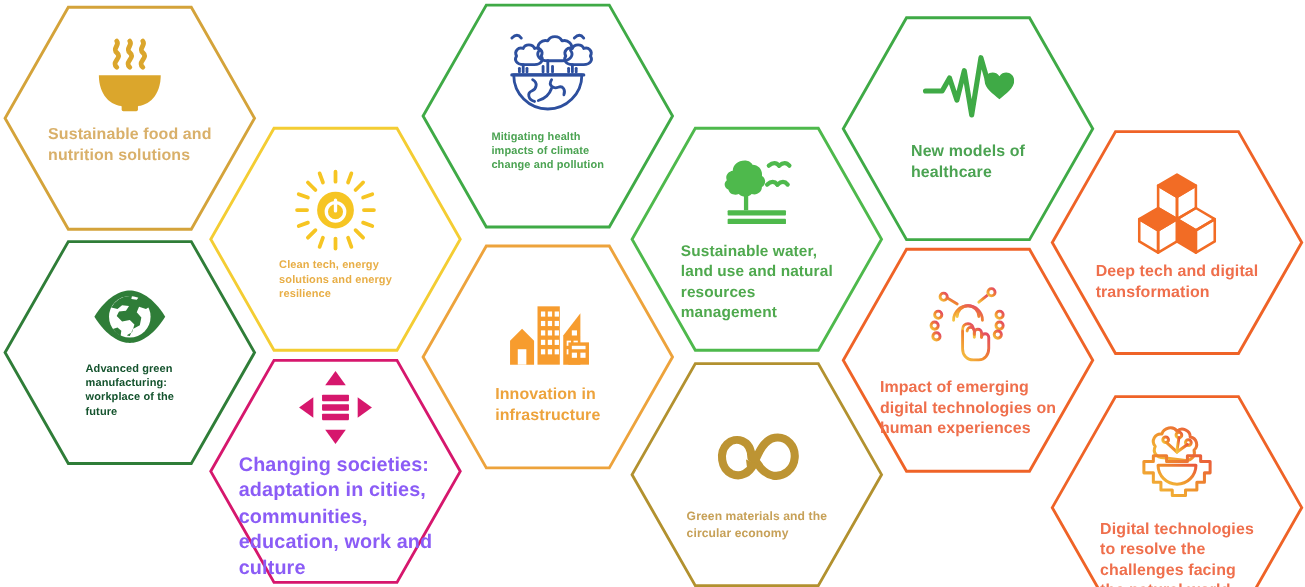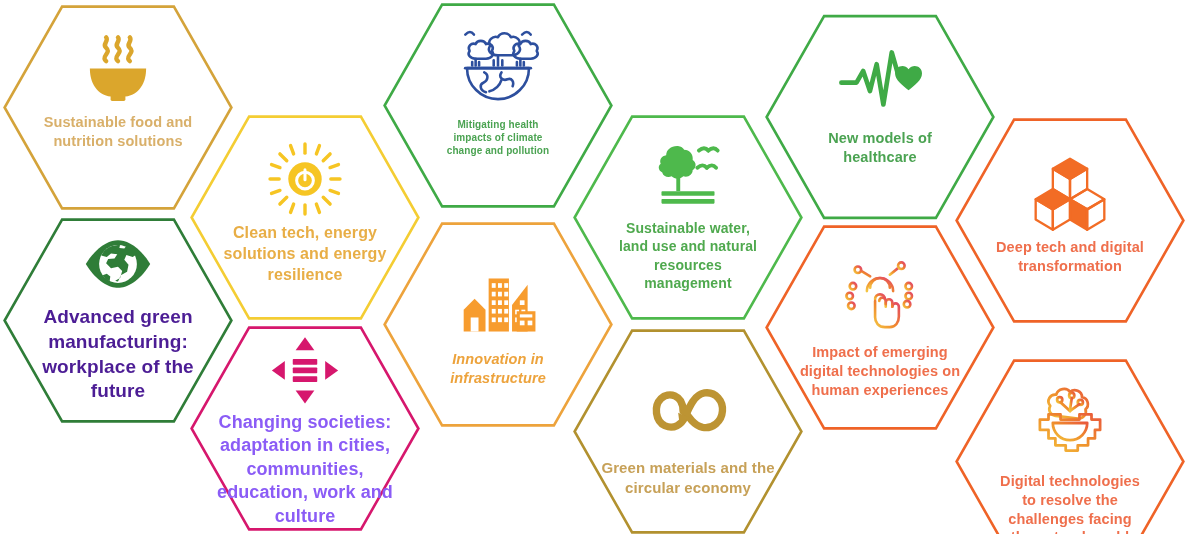--- a/index.html
+++ b/index.html
@@ -38,21 +38,20 @@
     display: flex;
     flex-direction: column;
     align-items: center;
     justify-content: center;
   }
   .hex .iconwrap {
     display: block;
     line-height: 0;
   }
   .hex .label {
-    text-align: center;
     font-weight: bold;
     line-height: 1.30;
     letter-spacing: 0.1px;
     margin-top: 6px;
     padding: 0 16px;
     white-space: pre-line;
   }
 </style>
 </head>
 <body>
@@ -82,21 +81,21 @@
       </svg>
       <div class="inner" style="transform: translateY(-4px);">
         <span class="iconwrap"><svg width="70" height="70" viewBox="0 0 100 100">
         <path d="M4 50 C20 24 38 16 50 16 C62 16 80 24 96 50 C80 76 62 84 50 84 C38 84 20 76 4 50 Z" fill="#2f7d38"></path>
         <circle cx="50" cy="50" r="27" fill="#ffffff"></circle>
         <g fill="#2f7d38">
           <path d="M50 23 a27 27 0 0 0 -24 15 l8 2 6 -5 9 1 -4 6 -9 1 -3 6 7 7 10 -2 6 6 -3 10 -7 4 a27 27 0 0 0 4 1 l4 -9 9 -5 2 -10 -6 -7 3 -7 9 3 6 -4 a27 27 0 0 0 -14 -13 l-4 5 -7 -1 1 -5z"></path>
           <path d="M28 66 l6 -2 5 4 -1 7 a27 27 0 0 1 -10 -9z"></path>
         </g>
       </svg></span>
-        <div class="label" style="color: #4c1d95; font-size: 19px;">Advanced green
+        <div class="label" style="color: #14532d; font-size: 10px;">Advanced green
 manufacturing:
 workplace of the
 future</div>
       </div>
     </div>
     <div class="hex" style="left: 190px; top: 115px; width: 230px; height: 205px;">
       <svg class="hexframe" viewBox="0 0 230 205">
         <polygon points="59.1,1.6 170.9,1.6 228.4,102.5 170.9,203.4 59.1,203.4 1.6,102.5" fill="#ffffff" stroke="#f4cd33" stroke-width="2.6" stroke-linejoin="miter"></polygon>
       </svg>
       <div class="inner" style="transform: translateY(-4px);">
@@ -118,21 +117,21 @@
           <line x1="31" y1="6" x2="35" y2="17"></line>
           <line x1="65" y1="83" x2="69" y2="94"></line>
           <line x1="69" y1="6" x2="65" y2="17"></line>
           <line x1="35" y1="83" x2="31" y2="94"></line>
           <line x1="6" y1="31" x2="17" y2="35"></line>
           <line x1="83" y1="65" x2="94" y2="69"></line>
           <line x1="6" y1="69" x2="17" y2="65"></line>
           <line x1="83" y1="35" x2="94" y2="31"></line>
         </g>
       </svg></span>
-        <div class="label" style="color: rgb(232, 174, 70); font-size: 16px;">Clean tech, energy
+        <div class="label" style="color: rgb(232, 174, 70); font-size: 10px;">Clean tech, energy
 solutions and energy
 resilience</div>
       </div>
     </div>
     <div class="hex" style="left: 190px; top: 326px; width: 230px; height: 205px;">
       <svg class="hexframe" viewBox="0 0 230 205">
         <polygon points="59.1,1.6 170.9,1.6 228.4,102.5 170.9,203.4 59.1,203.4 1.6,102.5" fill="#ffffff" stroke="#d6176d" stroke-width="2.6" stroke-linejoin="miter"></polygon>
       </svg>
       <div class="inner" style="transform: translateY(2px);">
         <span class="iconwrap"><svg width="72" height="72" viewBox="0 0 100 100">
@@ -183,21 +182,21 @@
       </svg></span>
         <div class="label" style="color: rgb(75, 163, 82); font-size: 10px;">Mitigating health
 impacts of climate
 change and pollution</div>
       </div>
     </div>
     <div class="hex" style="left: 383px; top: 222px; width: 230px; height: 205px;">
       <svg class="hexframe" viewBox="0 0 230 205">
         <polygon points="59.1,1.6 170.9,1.6 228.4,102.5 170.9,203.4 59.1,203.4 1.6,102.5" fill="#ffffff" stroke="#eda33c" stroke-width="2.6" stroke-linejoin="miter"></polygon>
       </svg>
-      <div class="inner" style="transform: translateY(2px); font-style: italic;">
+      <div class="inner" style="transform: translateY(2px);">
         <span class="iconwrap"><svg width="78" height="78" viewBox="0 0 100 100">
         <g fill="#f79c2e">
           <path d="M6 56 L20 42 L34 56 V84 H6 Z"></path>
           <rect x="15" y="66" width="10" height="18" fill="#ffffff"></rect>
           <rect x="38" y="16" width="26" height="68"></rect>
           <g fill="#ffffff">
             <rect x="42" y="22" width="5" height="6"></rect>
                 <rect x="50" y="22" width="5" height="6"></rect>
                 <rect x="58" y="22" width="5" height="6"></rect>
             <rect x="42" y="33" width="5" height="6"></rect>
@@ -263,21 +262,21 @@
         <polygon points="59.1,1.6 170.9,1.6 228.4,102.5 170.9,203.4 59.1,203.4 1.6,102.5" fill="#ffffff" stroke="#b2912f" stroke-width="2.6" stroke-linejoin="miter"></polygon>
       </svg>
       <div class="inner" style="transform: translateY(2px);">
         <span class="iconwrap"><svg width="82" height="82" viewBox="0 0 100 100">
         <g fill="none" stroke="#bd9433" stroke-width="9" stroke-linecap="round">
           <path d="M44 50 C44 30 26 26 17 35 C8 44 10 62 22 68 C33 73 42 66 46 58"></path>
           <path d="M46 58 C52 44 58 30 70 28 C84 26 93 38 92 50 C91 63 80 72 68 70 C58 68 50 58 46 48"></path>
         </g>
         <path d="M38 52 L52 58 L40 68 Z" fill="#bd9433"></path>
       </svg></span>
-        <div class="label" style="color: rgb(199, 161, 88); font-size: 15px;">Green materials and the
+        <div class="label" style="color: rgb(199, 161, 88); font-size: 11px;">Green materials and the
 circular economy</div>
       </div>
     </div>
     <div class="hex" style="left: 765px; top: 5px; width: 230px; height: 224px;">
       <svg class="hexframe" viewBox="0 0 230 205">
         <polygon points="59.1,1.6 170.9,1.6 228.4,102.5 170.9,203.4 59.1,203.4 1.6,102.5" fill="#ffffff" stroke="#3faa46" stroke-width="2.6" stroke-linejoin="miter"></polygon>
       </svg>
       <div class="inner" style="transform: translateY(-14px);">
         <span class="iconwrap"><svg width="84" height="84" viewBox="0 0 100 100">
         <polyline points="4,52 22,52 30,38 38,62 46,30 54,78 64,16 72,44 78,38" fill="none" stroke="#3faa46" stroke-width="5.5" stroke-linecap="round" stroke-linejoin="round"></polyline>

